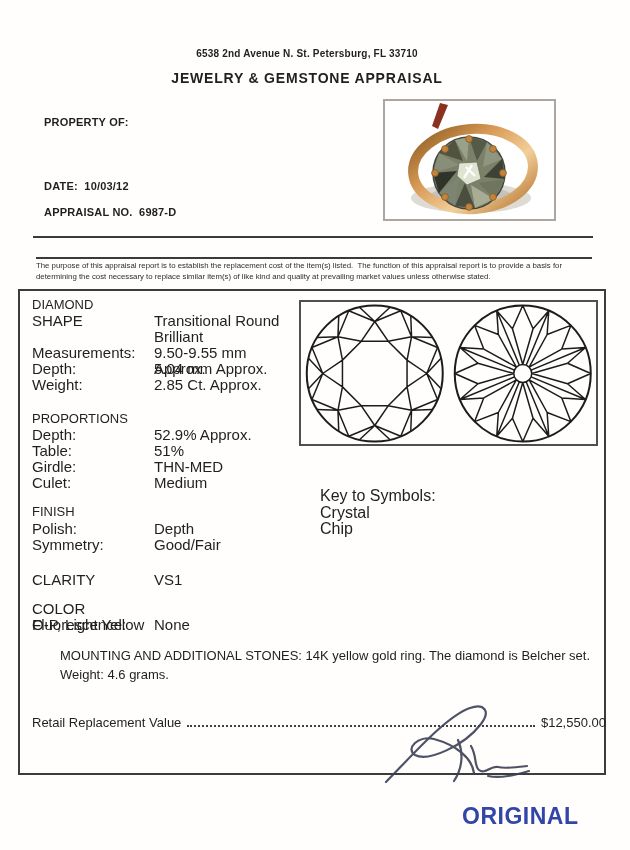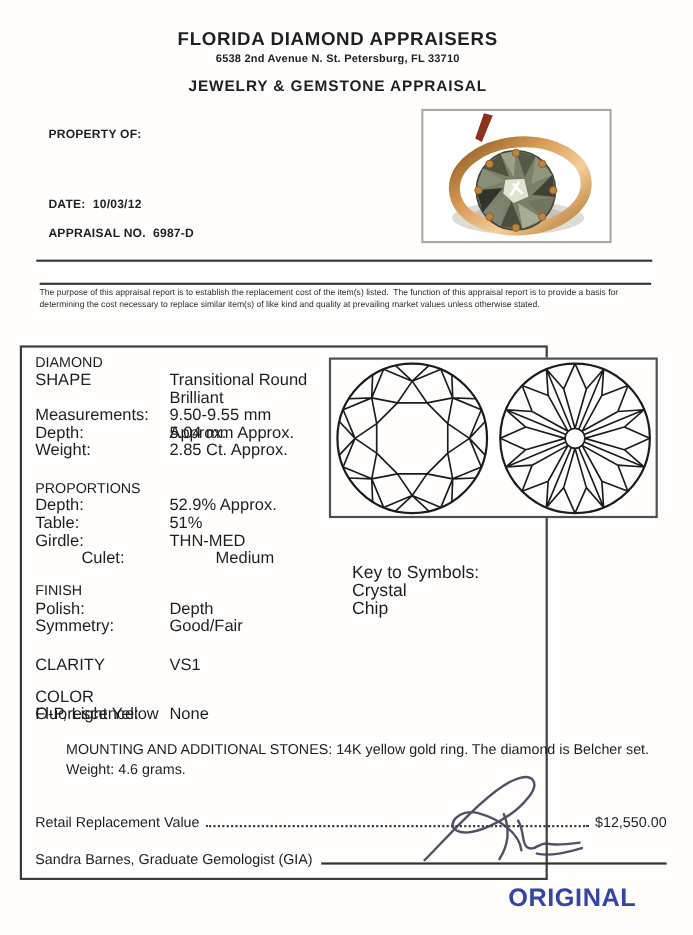--- a/index.html
+++ b/index.html
@@ -11,21 +11,21 @@
   .biz-addr{top:48px;font-size:10px;font-weight:bold;letter-spacing:.2px;}
   .doc-title{top:70px;font-size:14px;font-weight:bold;letter-spacing:.8px;}
   .small-bold{font-size:11px;font-weight:bold;letter-spacing:.2px;}
   .photo-frame{left:383px;top:99px;width:173px;height:122px;border:2px solid #aba79f;
                background:#fff;box-sizing:border-box;}
   .rule{height:2px;background:#3a3a3a;}
   .rule-1{left:33px;top:236px;width:560px;}
   .rule-2{left:36px;top:257px;width:556px;}
   .disclaimer{left:36px;top:261px;width:556px;font-size:7.8px;line-height:10.5px;
               color:#2d2d2d;white-space:pre-wrap;}
-  .main-box{left:18px;top:314px;width:480px;height:486px;border:2px solid #3c3c3c;
+  .main-box{left:18px;top:289px;width:588px;height:486px;border:2px solid #3c3c3c;
             box-sizing:border-box;}
   .row{position:absolute;left:12px;width:270px;font-size:15px;line-height:16px;}
   .row .lab{display:inline-block;width:122px;vertical-align:top;}
   .row .val{display:inline-block;width:145px;vertical-align:top;}
   .sec-title{position:absolute;left:12px;font-size:13px;line-height:16px;}
   .diagram-box{position:absolute;left:279px;top:9px;width:299px;height:146px;
                border:2px solid #4f4f4f;box-sizing:border-box;background:#fffefd;
                display:flex;align-items:center;justify-content:space-between;}
   .key{position:absolute;left:300px;top:197px;font-size:16px;line-height:16.5px;}
   .mounting{position:absolute;left:12px;top:355px;width:574px;font-size:13px;line-height:19px;margin-left:28px;}
@@ -37,21 +37,20 @@
   .signer .sig-line{flex:1;border-bottom:2px solid #333;margin-left:8px;height:1px;margin-bottom:2px;}
   .signature-svg{left:372px;top:696px;z-index:5;}
   .stamp{left:462px;top:803px;font-size:23px;font-weight:bold;color:#3246a8;letter-spacing:.5px;}
   svg{display:block;}
 </style>
 </head>
 <body>
 
 <div class="page">
 
-  <div class="abs center biz-name">FLORIDA DIAMOND APPRAISERS</div>
   <div class="abs center biz-addr">6538 2nd Avenue N. St. Petersburg, FL 33710</div>
   <div class="abs center doc-title">JEWELRY &amp; GEMSTONE APPRAISAL</div>
 
   <div class="abs small-bold" style="left:44px;top:116px;">PROPERTY OF:</div>
   <div class="abs small-bold" style="left:44px;top:180px;">
     <span>DATE:</span>&nbsp;
     <span>10/03/12</span>
   </div>
   <div class="abs small-bold" style="left:44px;top:206px;">
     <span>APPRAISAL NO.</span>&nbsp;
@@ -125,21 +124,21 @@
     <div class="sec-title" style="top:120px;">PROPORTIONS</div>
     <div class="row" style="top:136px;">
       <span class="lab">Depth:</span><span class="val">52.9% Approx.</span>
     </div>
     <div class="row" style="top:152px;">
       <span class="lab">Table:</span><span class="val">51%</span>
     </div>
     <div class="row" style="top:168px;">
       <span class="lab">Girdle:</span><span class="val">THN-MED</span>
     </div>
-    <div class="row" style="top:184px;margin-left:42px;">
+    <div class="row" style="top:184px;">
       <span class="lab">Culet:</span><span class="val">Medium</span>
     </div>
 
     <div class="sec-title" style="top:213px;">FINISH</div>
     <div class="row" style="top:230px;">
       <span class="lab">Polish:</span><span class="val">Depth</span>
     </div>
     <div class="row" style="top:246px;">
       <span class="lab">Symmetry:</span><span class="val">Good/Fair</span>
     </div>
@@ -174,24 +173,20 @@
     </div>
 
     <div class="mounting">MOUNTING AND ADDITIONAL STONES: 14K yellow gold ring.  The diamond is Belcher set.  Weight: 4.6 grams.</div>
 
     <div class="retail">
       <span>Retail Replacement Value</span>
       <span class="leader"></span>
       <span>$12,550.00</span>
     </div>
 
-    <div class="signer">
-      <span>Sandra Barnes, Graduate Gemologist (GIA)</span>
-      <span class="sig-line"></span>
-    </div>
   </div>
 
   <svg class="abs signature-svg" width="170" height="95" viewBox="0 0 170 95">
     <g fill="none" stroke="#3b4054" stroke-width="2.2" stroke-linecap="round" opacity=".9">
       <path d="M14,86 C36,64 74,20 98,12 C112,7 119,15 109,28 C92,50 56,66 43,59 C33,53 46,39 62,43 C84,49 100,62 102,77"></path>
       <path d="M86,44 C92,58 90,73 82,85"></path>
       <path d="M99,50 C105,60 102,70 107,74 C113,79 119,69 126,71 C133,73 147,71 155,70"></path>
       <path d="M116,80 C130,83 146,78 157,75"></path>
     </g>
   </svg>

